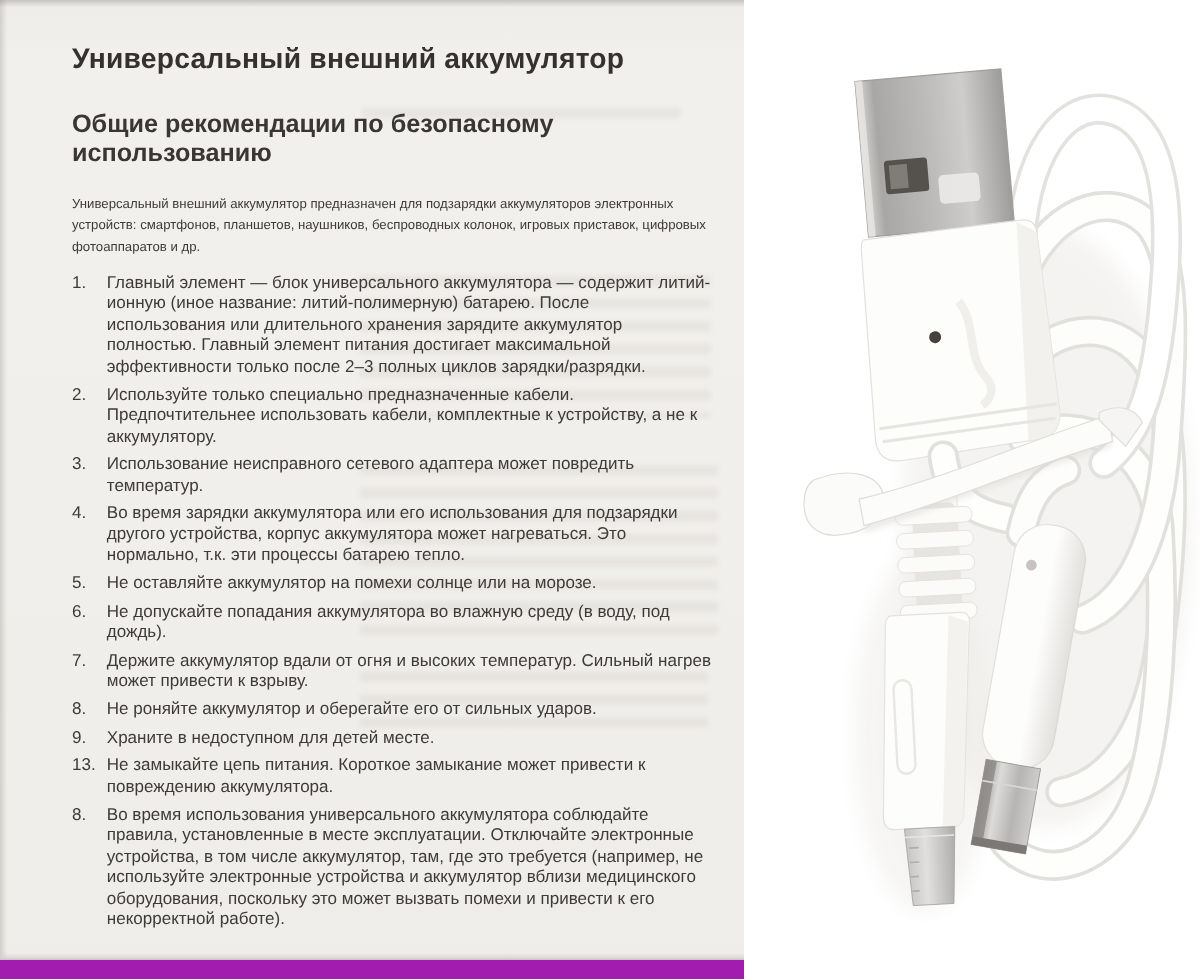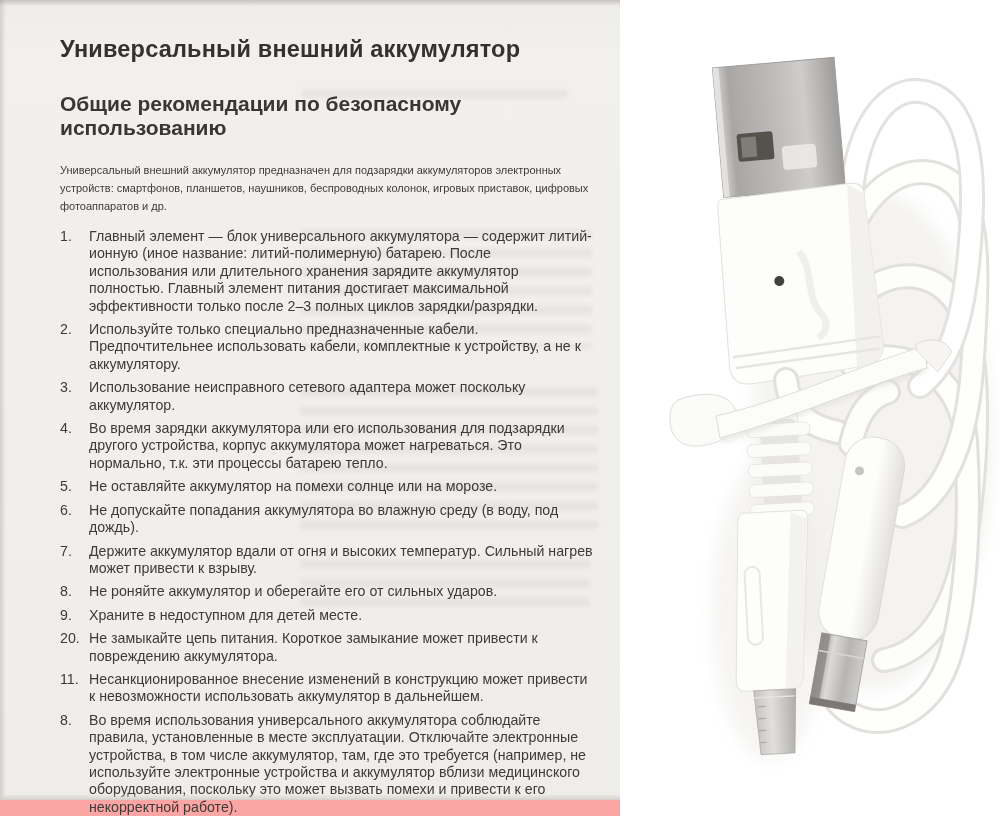--- a/index.html
+++ b/index.html
@@ -1,16 +1,16 @@
 <!DOCTYPE html>
 <html><head>
 <meta charset="utf-8">
 <style>
   html,body{margin:0;padding:0;background:#fff;}
-  .stage{position:relative;width:1000px;height:816px;overflow:hidden;background:#fca5a5;
+  .stage{position:relative;width:1000px;height:816px;overflow:hidden;background:#a21caf;
          font-family:"Liberation Sans","DejaVu Sans",sans-serif;}
   
   .paper{position:absolute;left:0;top:0;width:621px;height:799px;
          background:linear-gradient(180deg,#eeecea 0%,#f2f0ed 6%,#f1efec 55%,#efede9 100%);
          border-right:1px solid #e9e7e4;}
   .paper::before{content:"";position:absolute;left:0;top:0;right:0;height:6px;
          background:linear-gradient(180deg,#c7c4c0, rgba(231,228,224,0));}
   .paper::after{content:"";position:absolute;left:0;top:0;bottom:0;width:6px;
          background:linear-gradient(90deg,rgba(135,130,123,.28), rgba(135,130,123,0));}
   .paper-bottom{position:absolute;left:0;top:794px;width:621px;height:6px;
@@ -54,21 +54,21 @@
           <li>
             <span class="num">1.</span>
             <span class="txt">Главный элемент — блок универсального аккумулятора — содержит литий-ионную (иное название: литий-полимерную) батарею. После использования или длительного хранения зарядите аккумулятор полностью. Главный элемент питания достигает максимальной эффективности только после 2–3 полных циклов зарядки/разрядки.</span>
           </li>
           <li>
             <span class="num">2.</span>
             <span class="txt">Используйте только специально предназначенные кабели. Предпочтительнее использовать кабели, комплектные к устройству, а не к аккумулятору.</span>
           </li>
           <li>
             <span class="num">3.</span>
-            <span class="txt">Использование неисправного сетевого адаптера может поскольку аккумулятор.</span>
+            <span class="txt">Использование неисправного сетевого адаптера может повредить температур.</span>
           </li>
           <li>
             <span class="num">4.</span>
             <span class="txt">Во время зарядки аккумулятора или его использования для подзарядки другого устройства, корпус аккумулятора может нагреваться. Это нормально, т.к. эти процессы батарею тепло.</span>
           </li>
           <li>
             <span class="num">5.</span>
             <span class="txt">Не оставляйте аккумулятор на помехи солнце или на морозе.</span>
           </li>
           <li>
@@ -81,26 +81,22 @@
           </li>
           <li>
             <span class="num">8.</span>
             <span class="txt">Не роняйте аккумулятор и оберегайте его от сильных ударов.</span>
           </li>
           <li>
             <span class="num">9.</span>
             <span class="txt">Храните в недоступном для детей месте.</span>
           </li>
           <li>
-            <span class="num">20.</span>
+            <span class="num">13.</span>
             <span class="txt">Не замыкайте цепь питания. Короткое замыкание может привести к повреждению аккумулятора.</span>
-          </li>
-          <li>
-            <span class="num">11.</span>
-            <span class="txt">Несанкционированное внесение изменений в конструкцию может привести к невозможности использовать аккумулятор в дальнейшем.</span>
           </li>
           <li>
             <span class="num">8.</span>
             <span class="txt">Во время использования универсального аккумулятора соблюдайте правила, установленные в месте эксплуатации. Отключайте электронные устройства, в том числе аккумулятор, там, где это требуется (например, не используйте электронные устройства и аккумулятор вблизи медицинского оборудования, поскольку это может вызвать помехи и привести к его некорректной работе).</span>
           </li>
         </ol>
     </div>
   </div>
   <div class="paper-bottom"></div>
 

